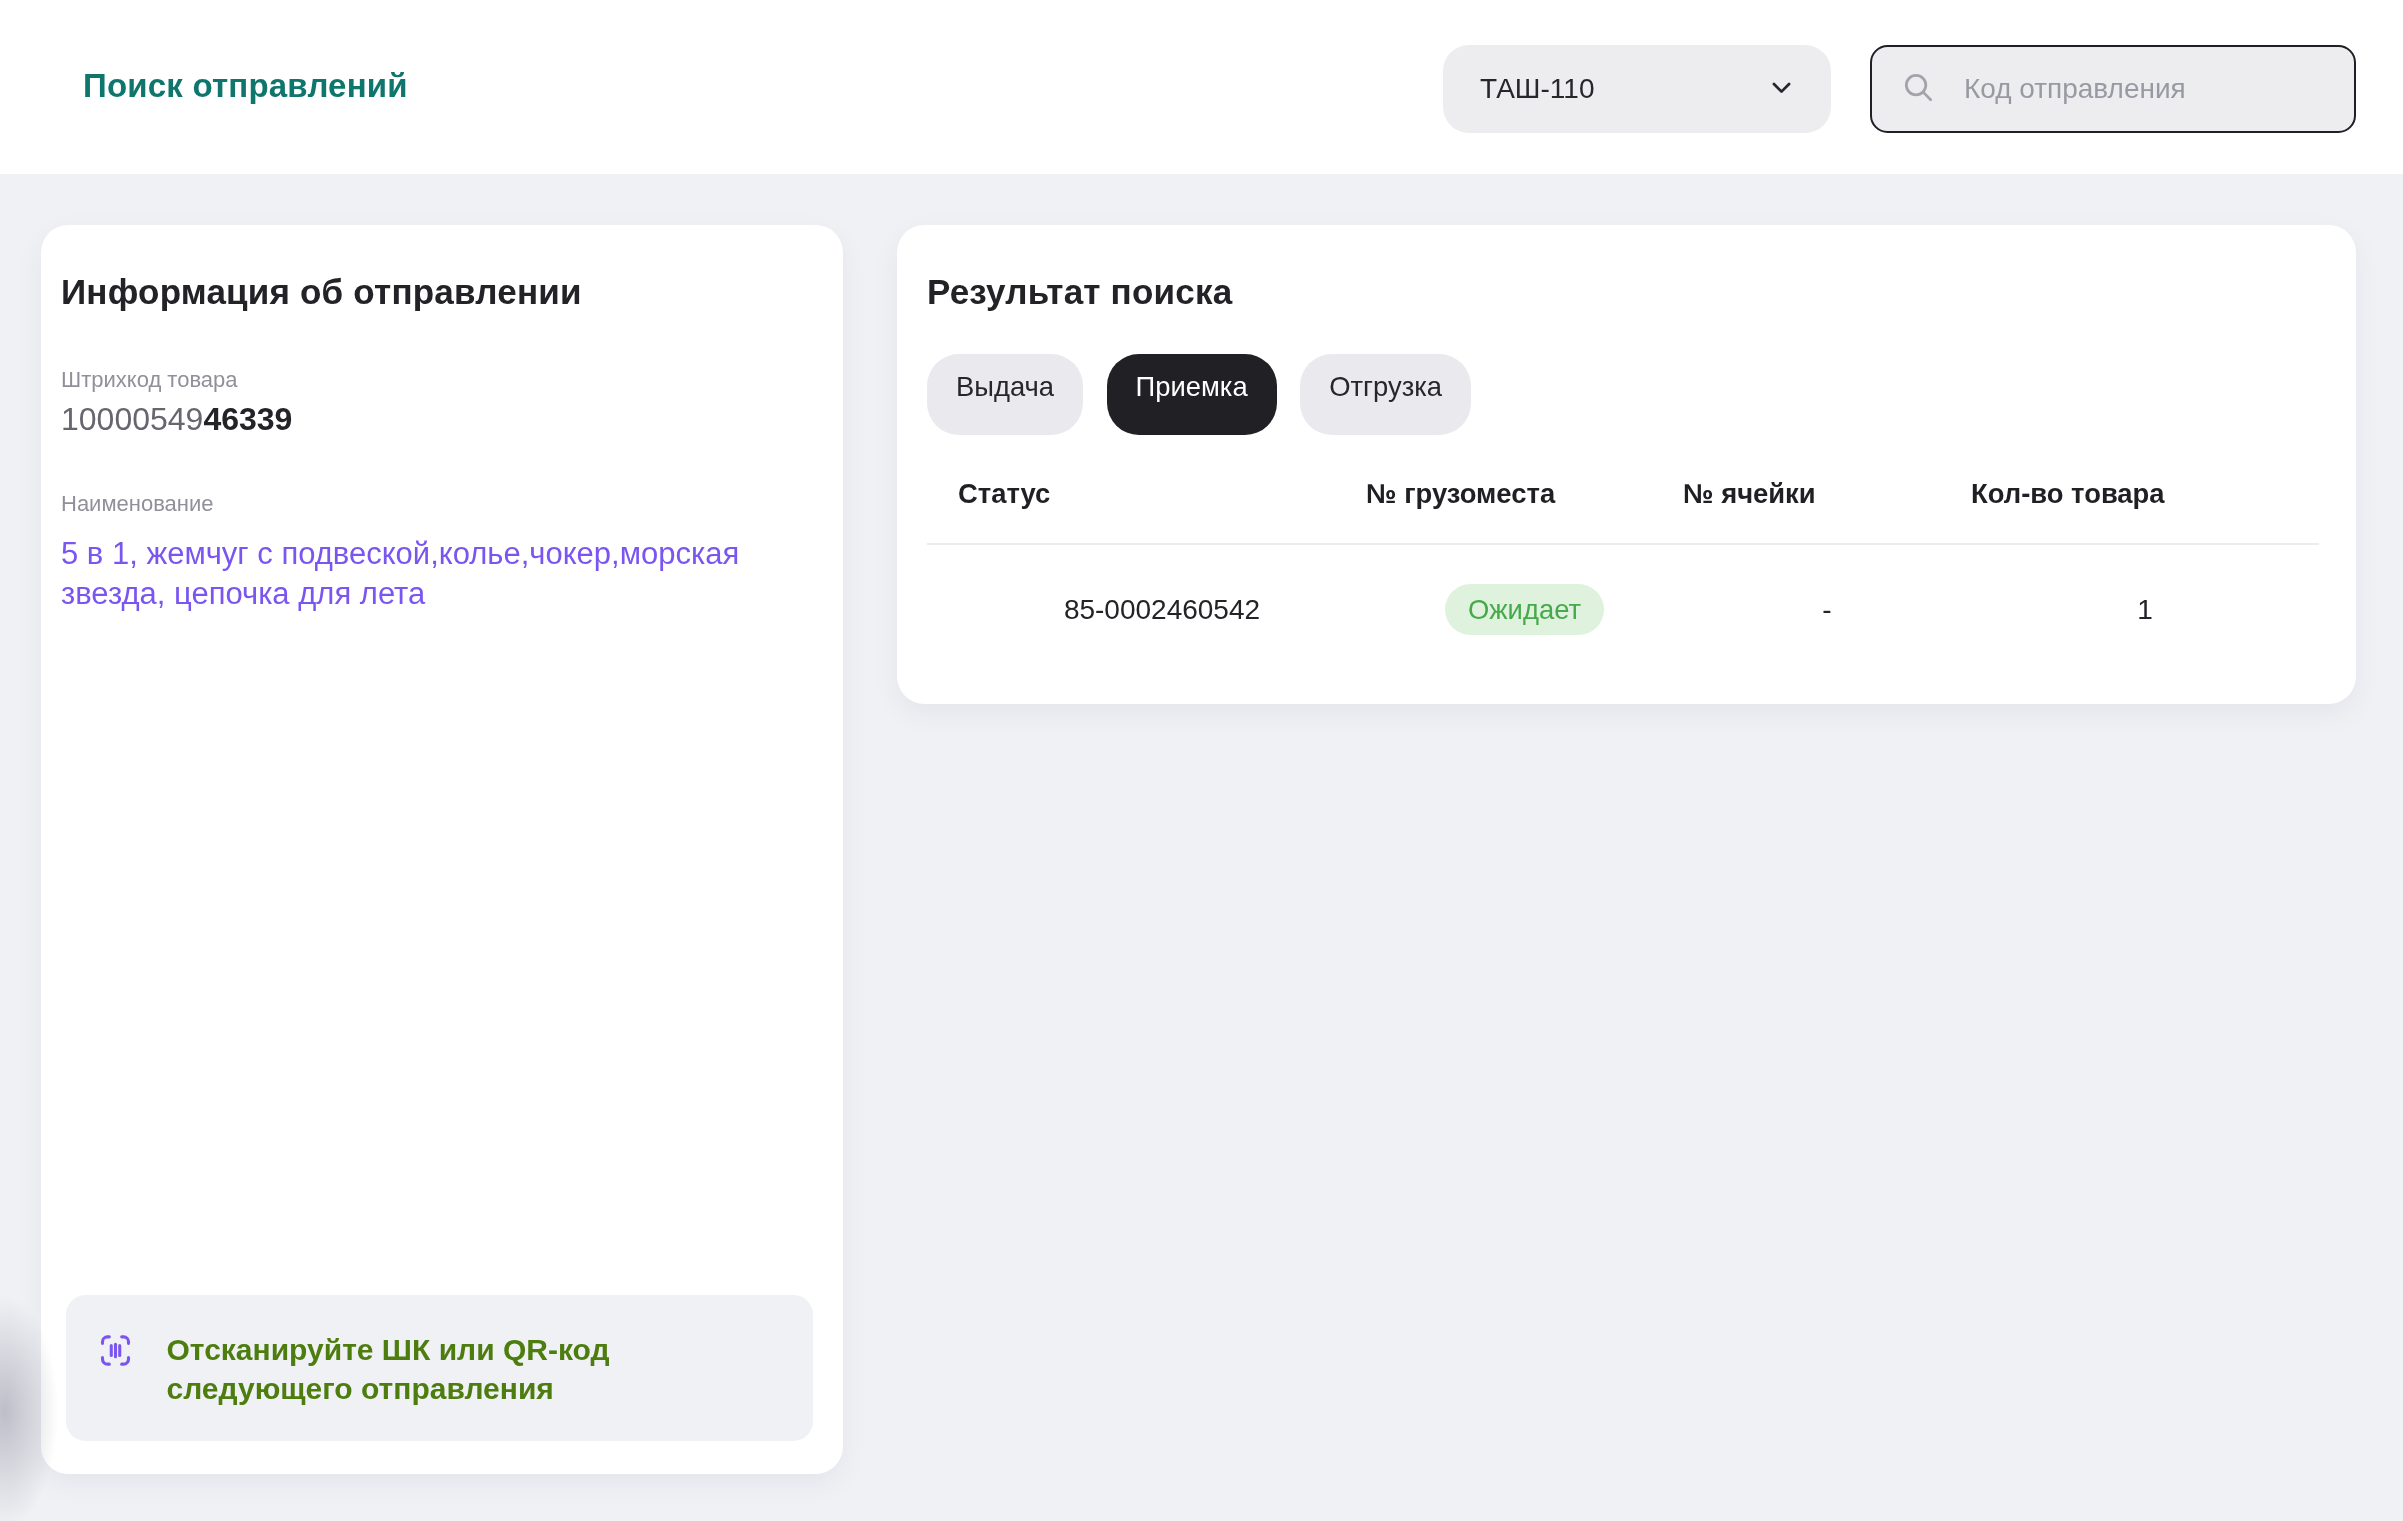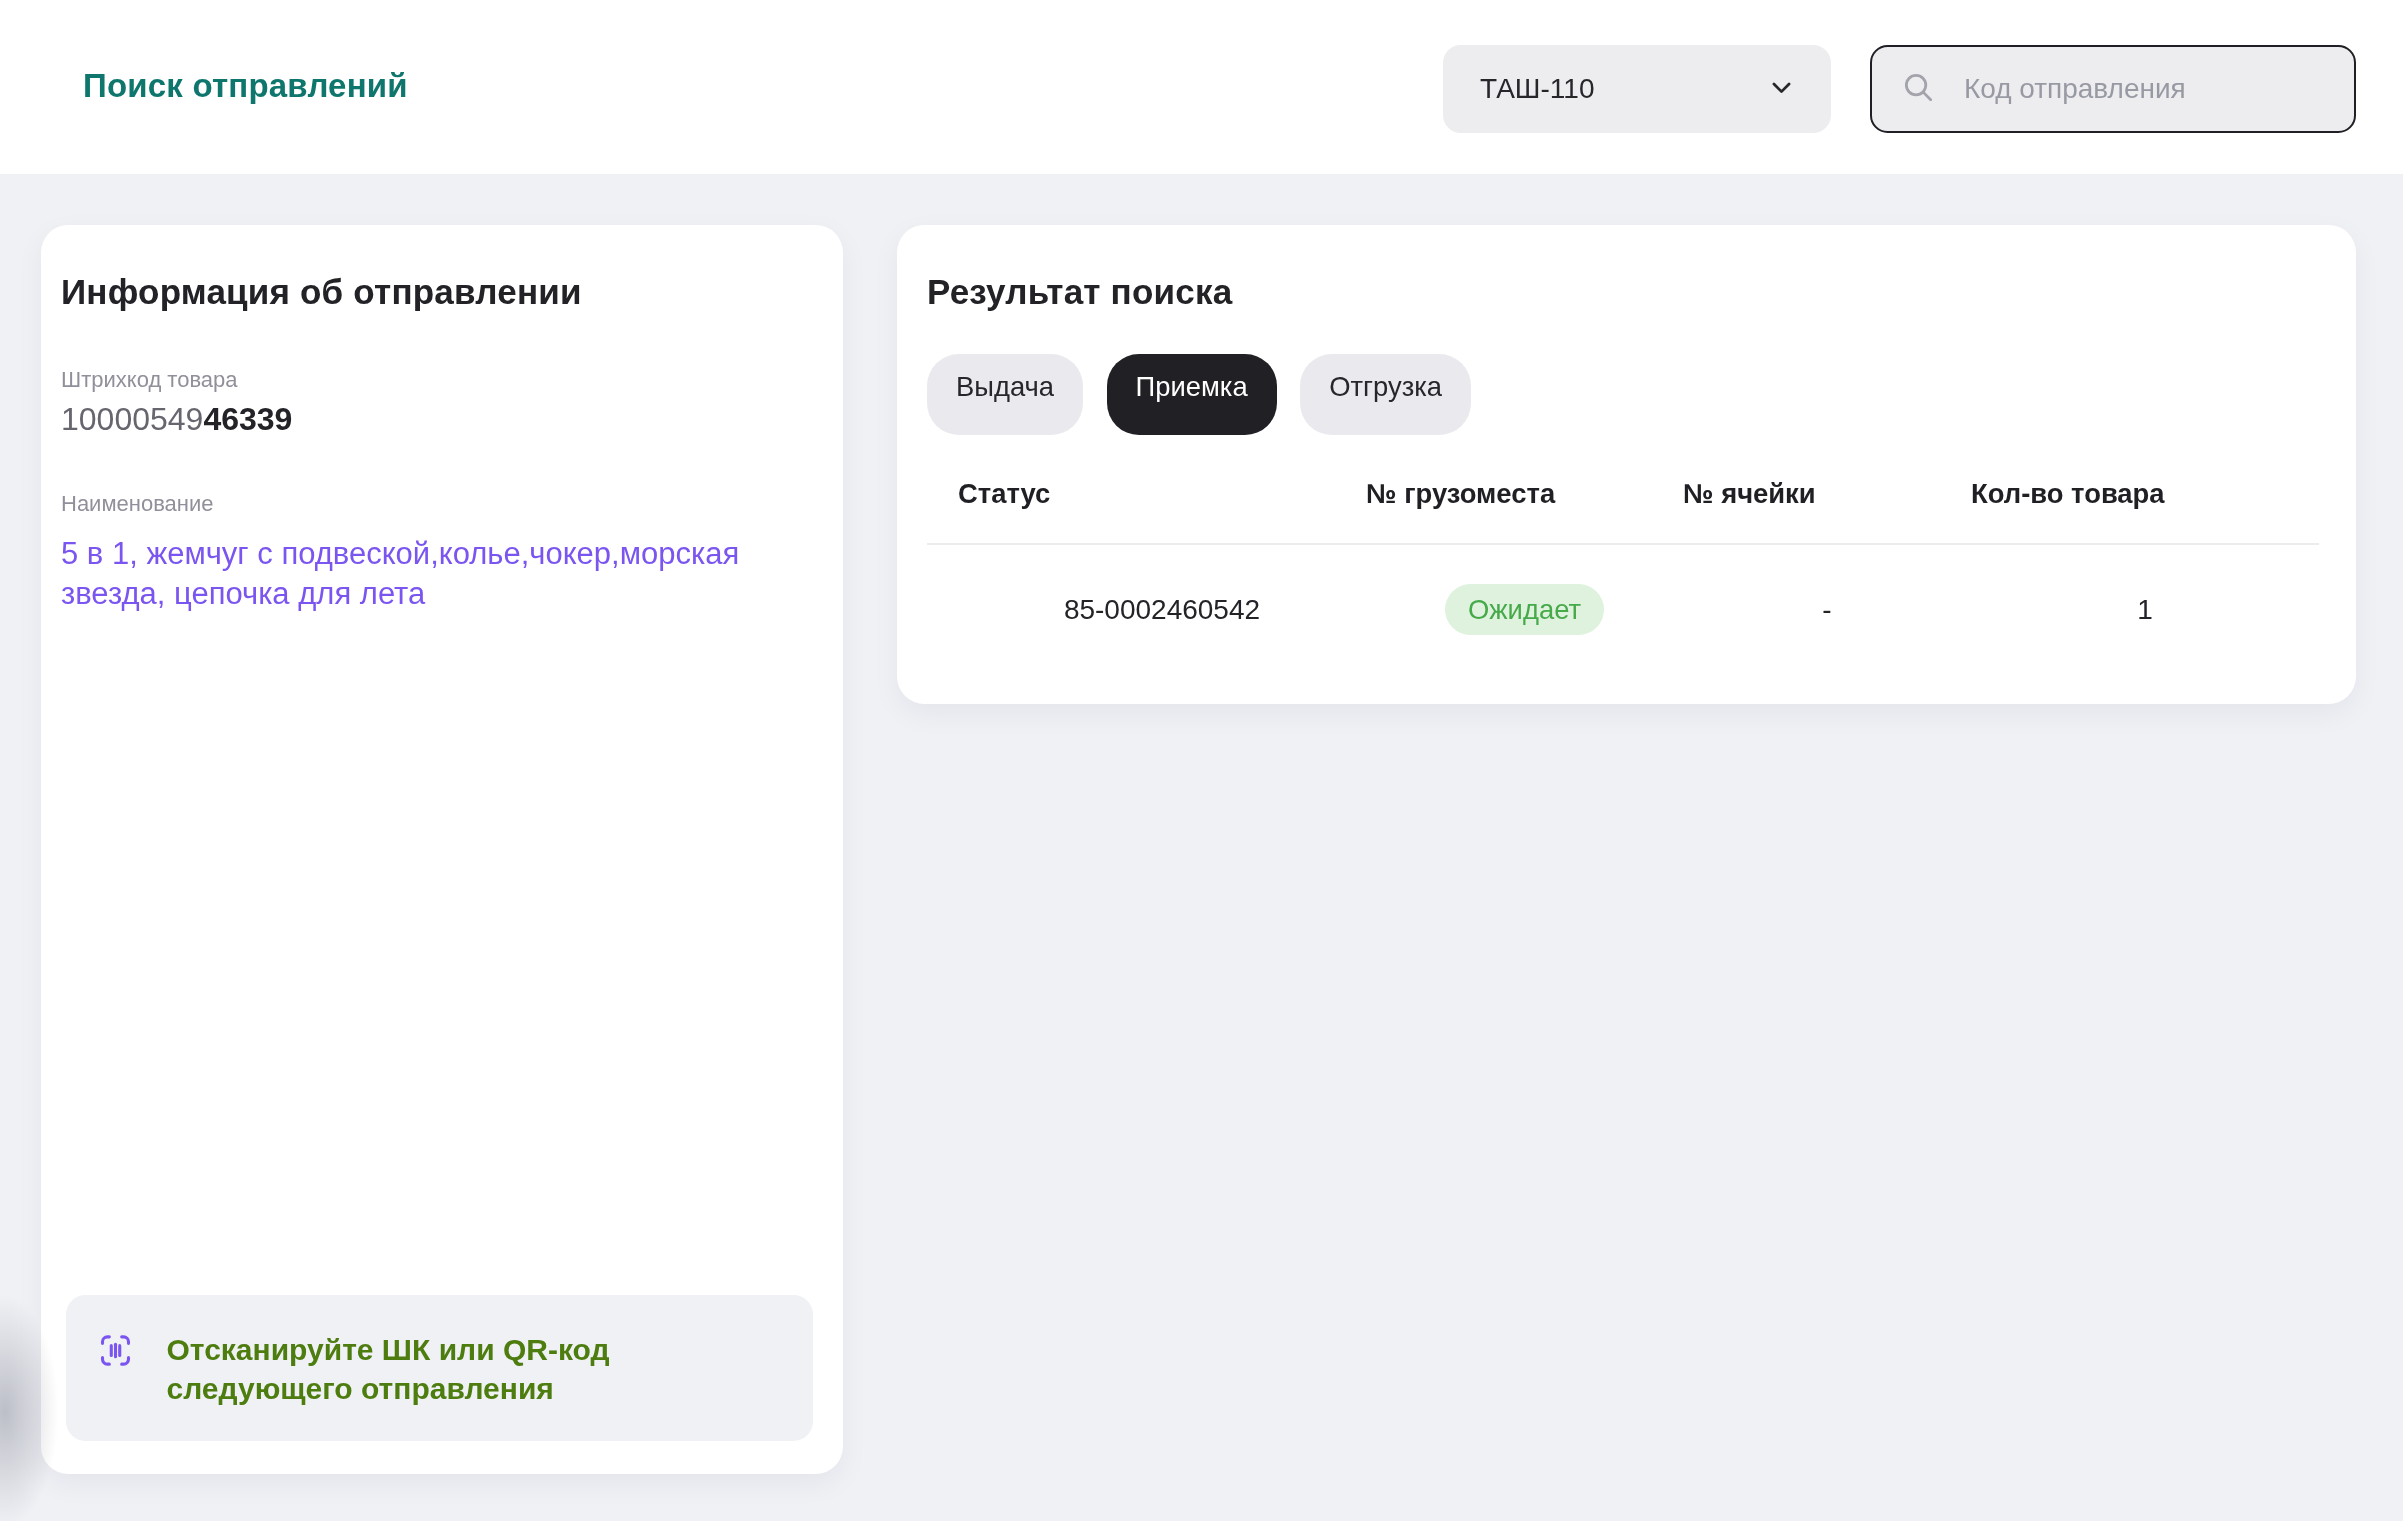--- a/index.html
+++ b/index.html
@@ -20,21 +20,21 @@
   }
   .page-title {
     position: absolute; left: 46px; top: 67px;
     font-size: 33px; font-weight: 700; color: #0f766e;
     letter-spacing: 0.2px;
     margin-left: 37px;
   }
   .wh-select {
     position: absolute; left: 1443px; top: 45px;
     width: 388px; height: 88px;
-    background: #ededf0; border-radius: 18px;
+    background: #ededf0; border-radius: 26px;
     display: flex; align-items: center; justify-content: space-between;
     padding: 0 33px 0 37px;
     cursor: pointer;
   }
   .wh-select .wh-value { font-size: 28px; color: #26262b; }
   .search-box {
     position: absolute; left: 1870px; top: 45px;
     width: 486px; height: 88px;
     background: #ededf0; border: 2.9px solid #1f1f25; border-radius: 17.6px;
     display: flex; align-items: center;

